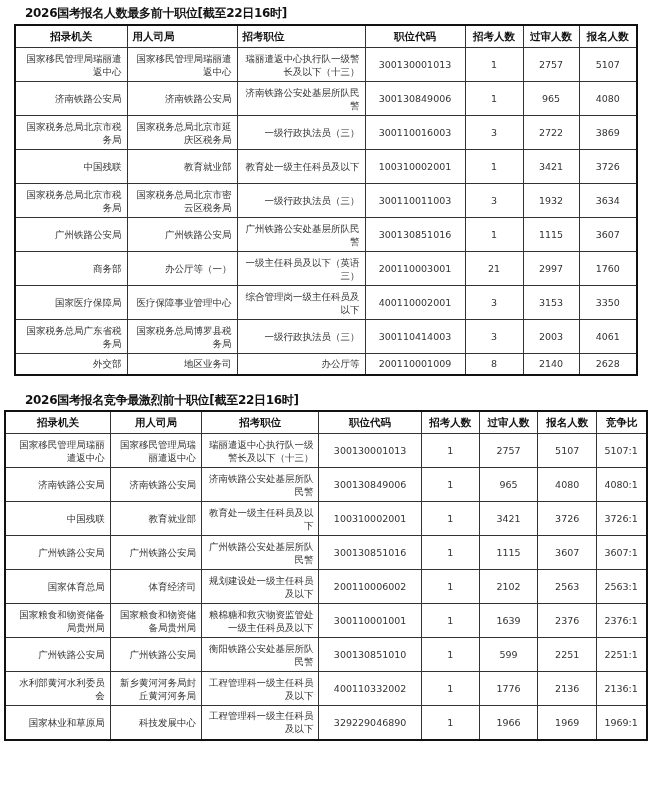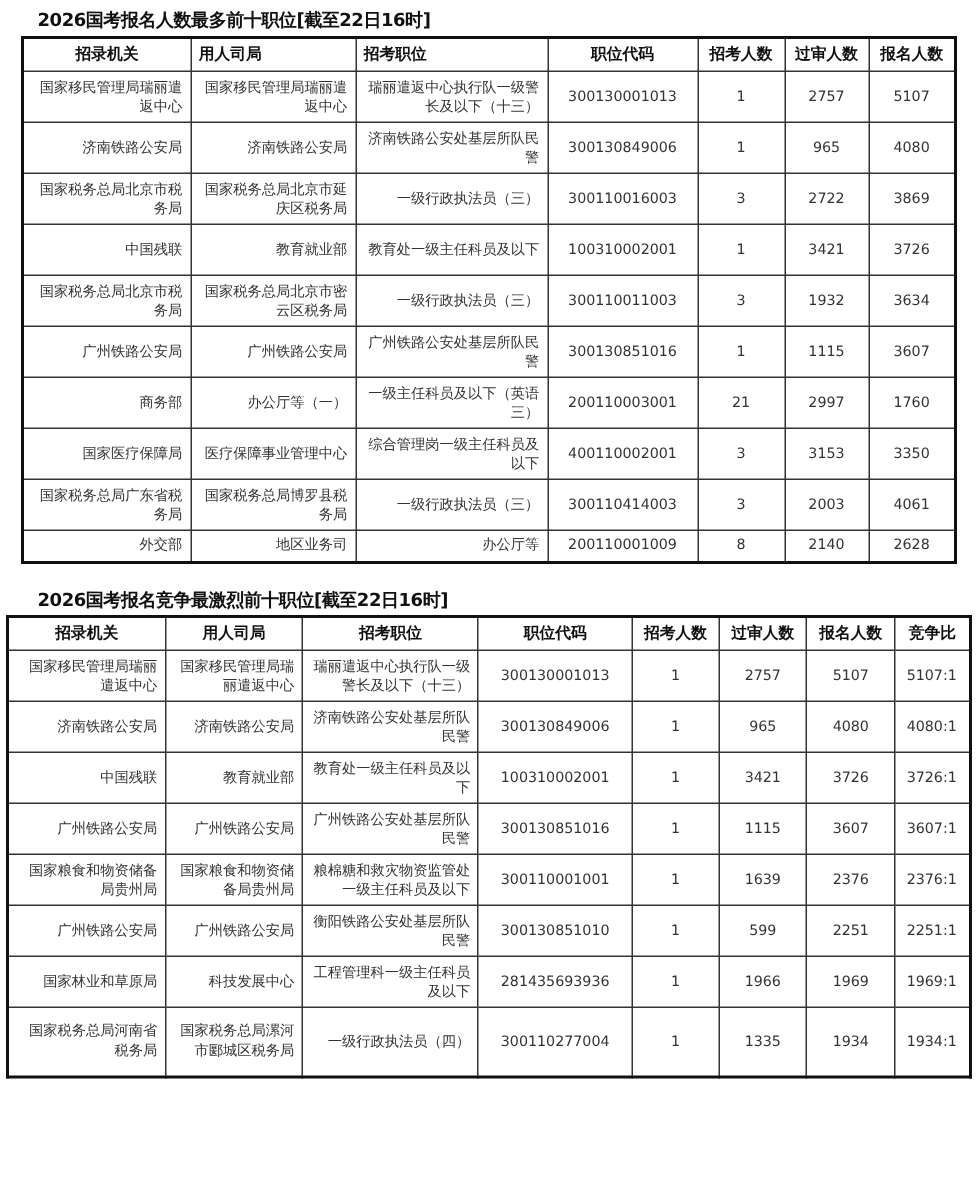--- a/index.html
+++ b/index.html
@@ -203,53 +203,63 @@
         <td class="l">广州铁路公安局</td>
         <td class="l">广州铁路公安局</td>
         <td class="l">广州铁路公安处基层所队民警</td>
         <td class="c">300130851016</td>
         <td class="c">1</td>
         <td class="c">1115</td>
         <td class="c">3607</td>
         <td class="r">3607:1</td>
       </tr>
       <tr>
+        <td class="l">国家体育总局</td>
+        <td class="l">体育经济司</td>
+        <td class="l">规划建设处一级主任科员及以下</td>
+        <td class="c">200110006002</td>
+        <td class="c">1</td>
+        <td class="c">2102</td>
+        <td class="c">2563</td>
+        <td class="r">2563:1</td>
+      </tr>
+      <tr>
         <td class="l">国家粮食和物资储备局贵州局</td>
         <td class="l">国家粮食和物资储备局贵州局</td>
         <td class="l">粮棉糖和救灾物资监管处一级主任科员及以下</td>
         <td class="c">300110001001</td>
         <td class="c">1</td>
         <td class="c">1639</td>
         <td class="c">2376</td>
         <td class="r">2376:1</td>
       </tr>
       <tr>
         <td class="l">广州铁路公安局</td>
         <td class="l">广州铁路公安局</td>
         <td class="l">衡阳铁路公安处基层所队民警</td>
         <td class="c">300130851010</td>
         <td class="c">1</td>
         <td class="c">599</td>
         <td class="c">2251</td>
         <td class="r">2251:1</td>
       </tr>
       <tr>
+        <td class="l">水利部黄河水利委员会</td>
+        <td class="l">新乡黄河河务局封丘黄河河务局</td>
+        <td class="l">工程管理科一级主任科员及以下</td>
+        <td class="c">400110332002</td>
+        <td class="c">1</td>
+        <td class="c">1776</td>
+        <td class="c">2136</td>
+        <td class="r">2136:1</td>
+      </tr>
+      <tr>
         <td class="l">国家林业和草原局</td>
         <td class="l">科技发展中心</td>
         <td class="l">工程管理科一级主任科员及以下</td>
-        <td class="c">281435693936</td>
+        <td class="c">329229046890</td>
         <td class="c">1</td>
         <td class="c">1966</td>
         <td class="c">1969</td>
         <td class="r">1969:1</td>
       </tr>
-      <tr class="tall">
-        <td class="l">国家税务总局河南省税务局</td>
-        <td class="l">国家税务总局漯河市郾城区税务局</td>
-        <td class="l">一级行政执法员（四）</td>
-        <td class="c">300110277004</td>
-        <td class="c">1</td>
-        <td class="c">1335</td>
-        <td class="c">1934</td>
-        <td class="r">1934:1</td>
-      </tr>
     </tbody>
 </table>
 
 </body></html>

